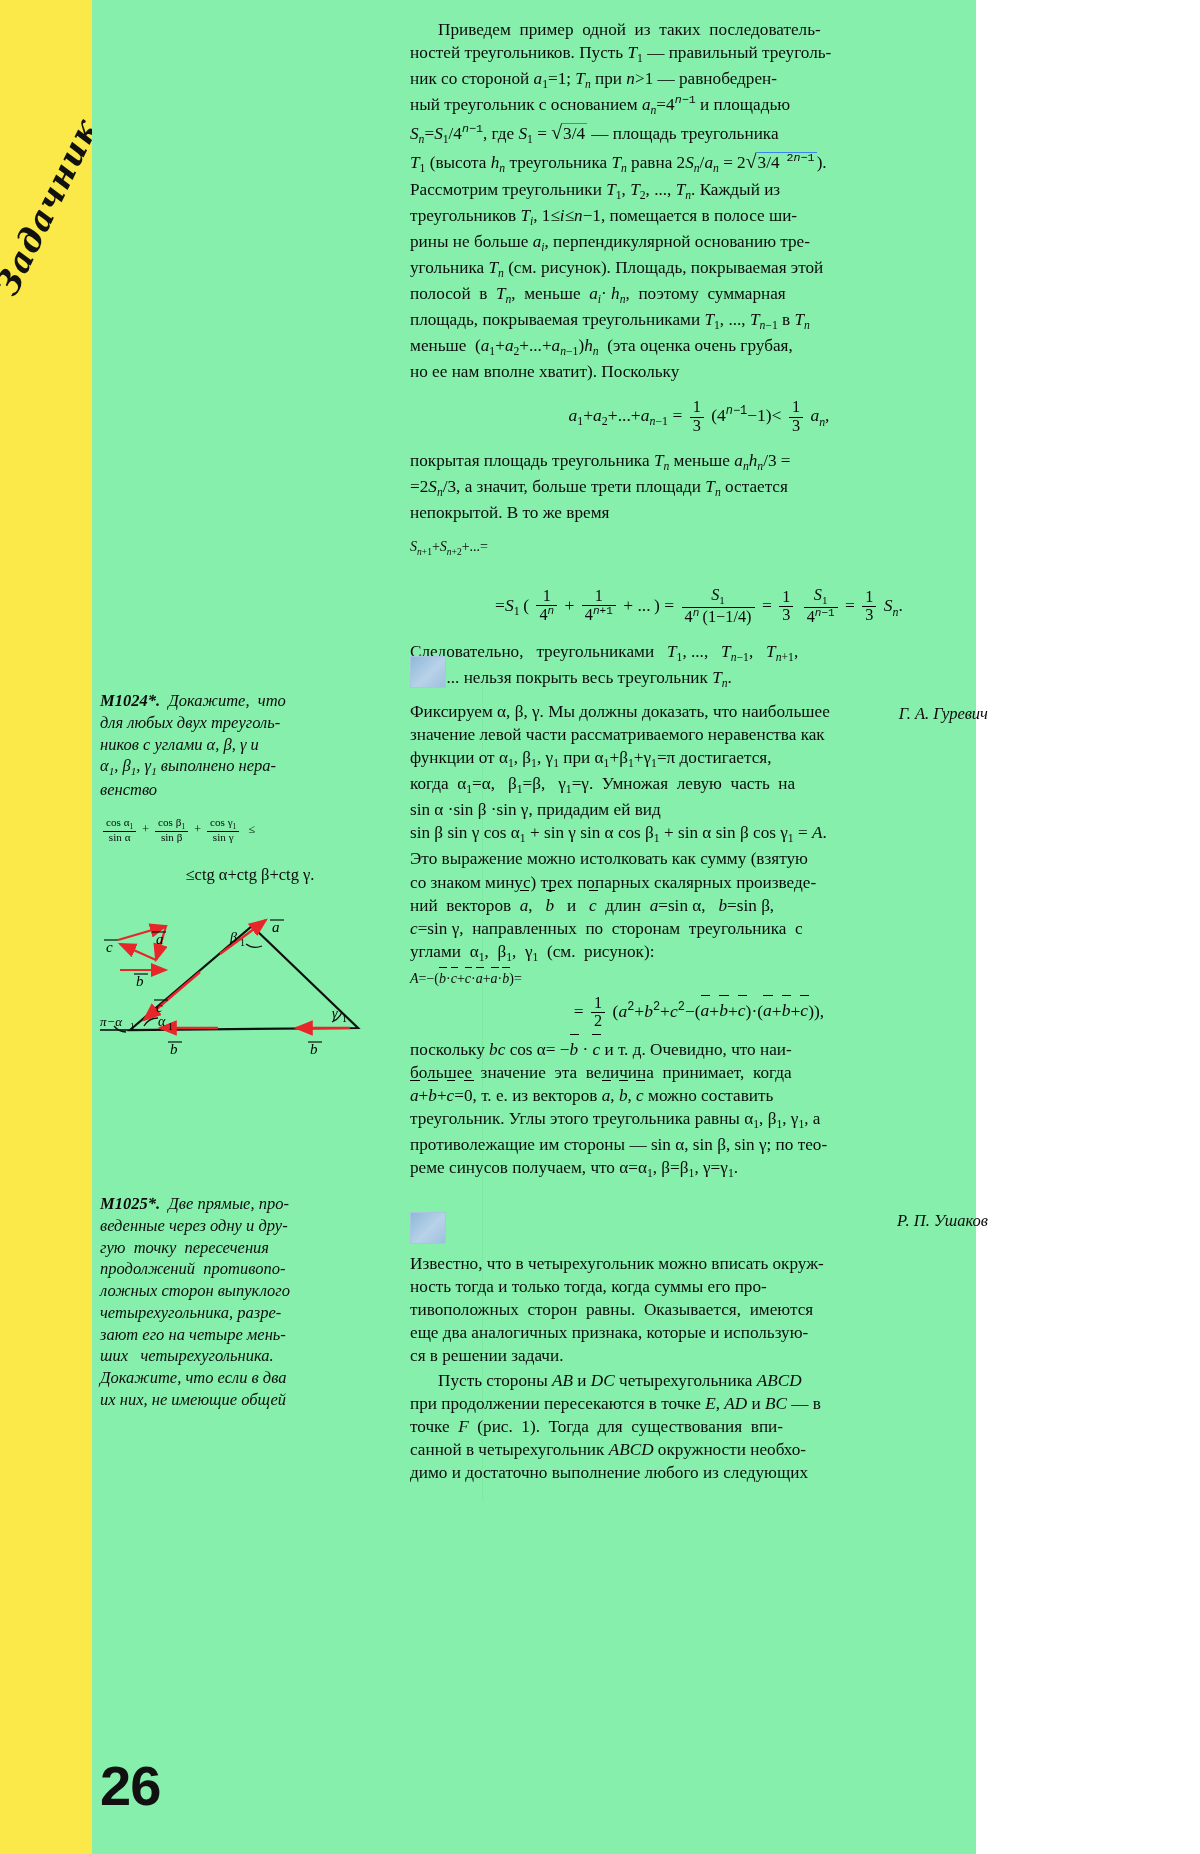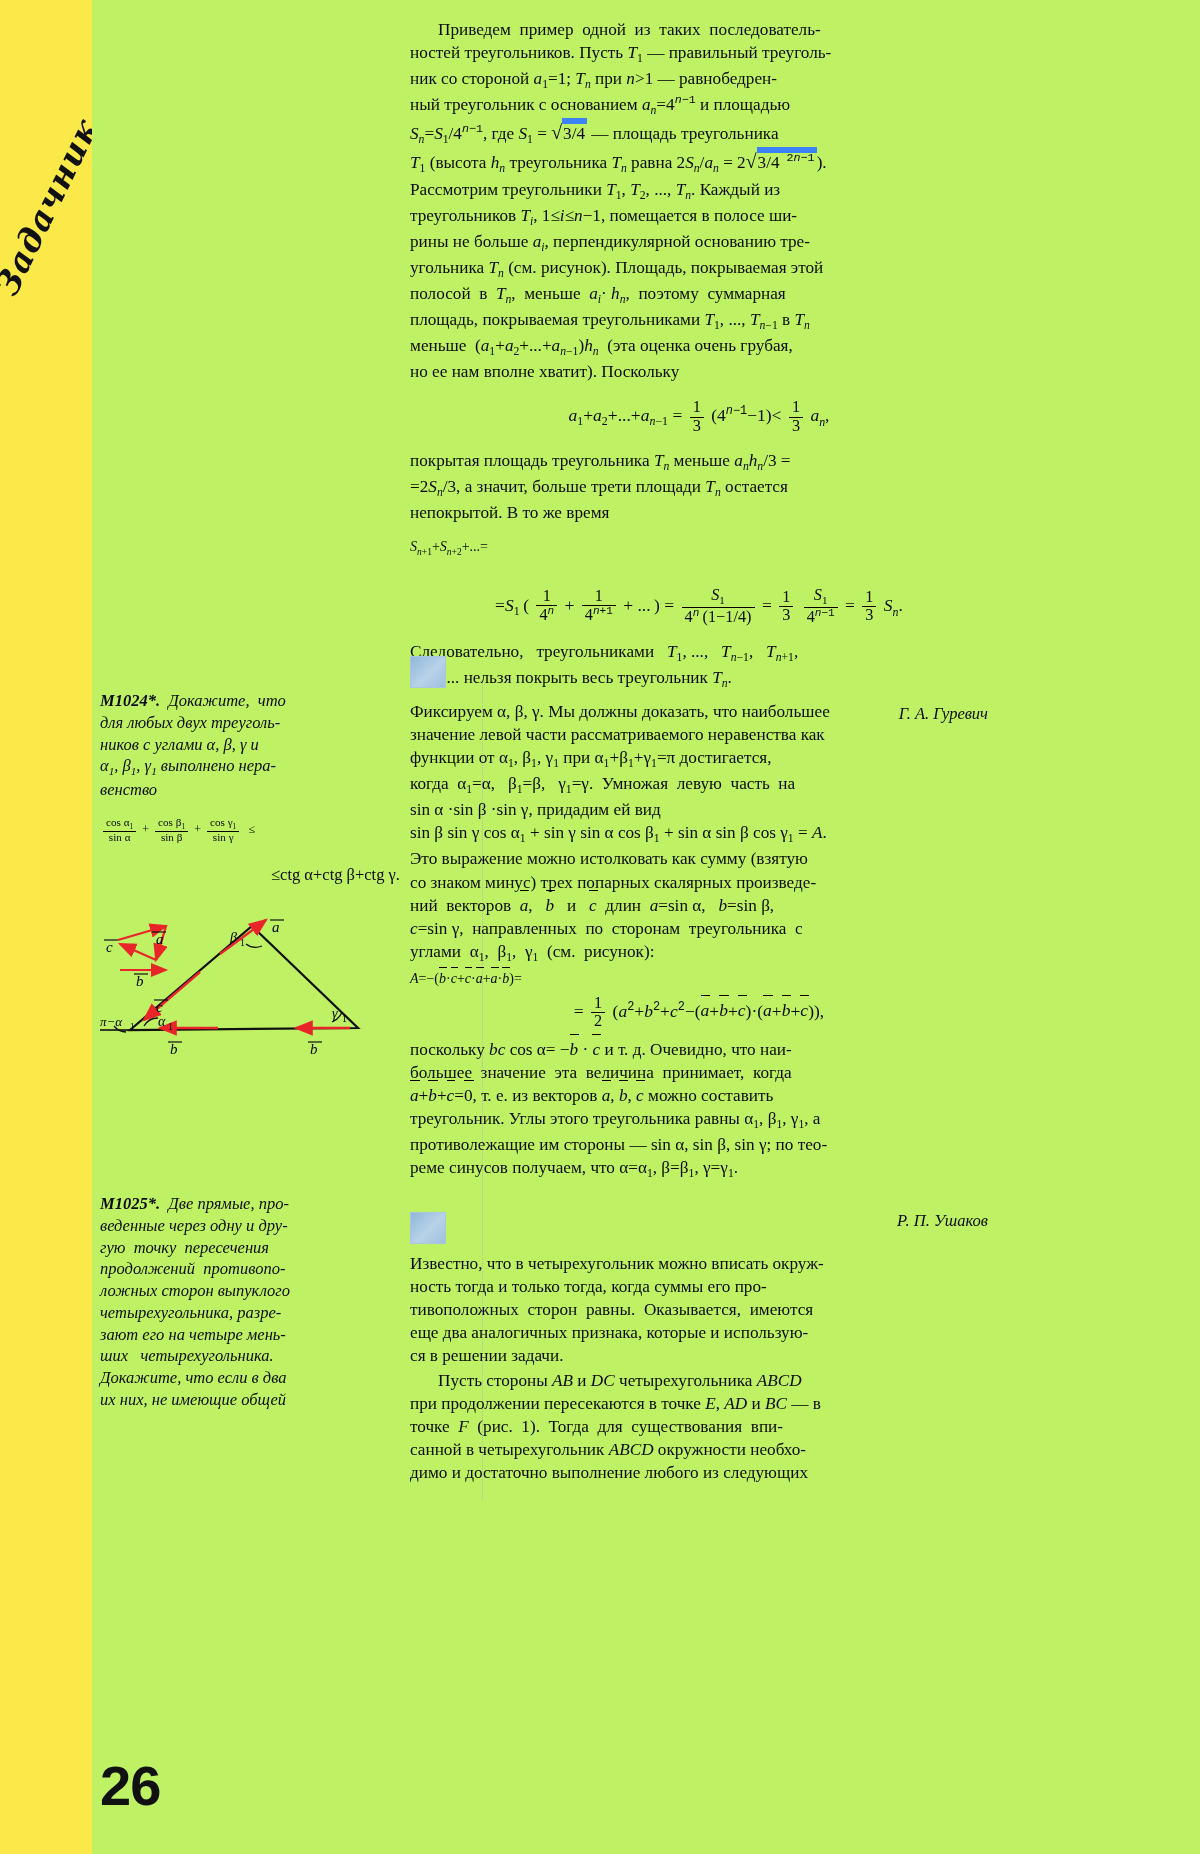--- a/index.html
+++ b/index.html
@@ -38,23 +38,23 @@
     font-size: 33px;
     color: #111;
     white-space: nowrap;
     letter-spacing: 1px;
   }
 
   
   .page {
     position: absolute;
     left: 92px; top: 0;
-    width: 1108px;
+    width: 884px;
     height: 1854px;
-    background: #bef264;
+    background: #86efac;
   }
 
   
   .col-rule {
     position: absolute;
     left: 390px;
     top: 680px;
     width: 1px;
     height: 820px;
     border-left: 1px dotted #b9b9b9;
@@ -99,21 +99,21 @@
     vertical-align: middle;
     text-align: center;
     font-size: 0.93em;
     line-height: 1.06;
     margin: 0 3px;
   }
   .frac > .num { display: block; padding: 0 3px; }
   .frac > .den { display: block; border-top: 1px solid #000; padding: 0 3px; }
 
   .sqrt {
-    border-top: 6px solid #3b82f6;
+    border-top: 1px solid #3b82f6;
     padding: 0 2px 0 1px;
   }
   sup { font-size: 0.68em; font-family: Liberation Mono, monospace; }
   sub { font-size: 0.68em; }
   .vec {
     position: relative;
     display: inline-block;
   }
   .vec::after {
     content: "";
@@ -293,21 +293,21 @@
 
     <div style="margin-top:16px; font-size:12px;">
       <span class="frac"><span class="num">cos α<sub>1</sub></span><span class="den">sin α</span></span>
       +
       <span class="frac"><span class="num">cos β<sub>1</sub></span><span class="den">sin β</span></span>
       +
       <span class="frac"><span class="num">cos γ<sub>1</sub></span><span class="den">sin γ</span></span>
       &nbsp;≤
     </div>
 
-    <div style="margin-top:20px; text-align:right; font-size:16.5px;">≤ctg α+ctg β+ctg γ.</div>
+    <div style="margin-top:20px; text-align:center; font-size:16.5px;">≤ctg α+ctg β+ctg γ.</div>
 
     <div class="figure-wrap">
       <svg width="300" height="200" viewBox="0 0 300 200">
         <defs>
           <marker id="ar" markerWidth="9" markerHeight="9" refX="7" refY="3.2" orient="auto">
             <path d="M0,0 L8,3.2 L0,6.4 z" fill="#e8262a"></path>
           </marker>
         </defs>
 
         <path d="M18,40 L66,26" stroke="#e8262a" stroke-width="2.3" fill="none" marker-end="url(#ar)"></path>

